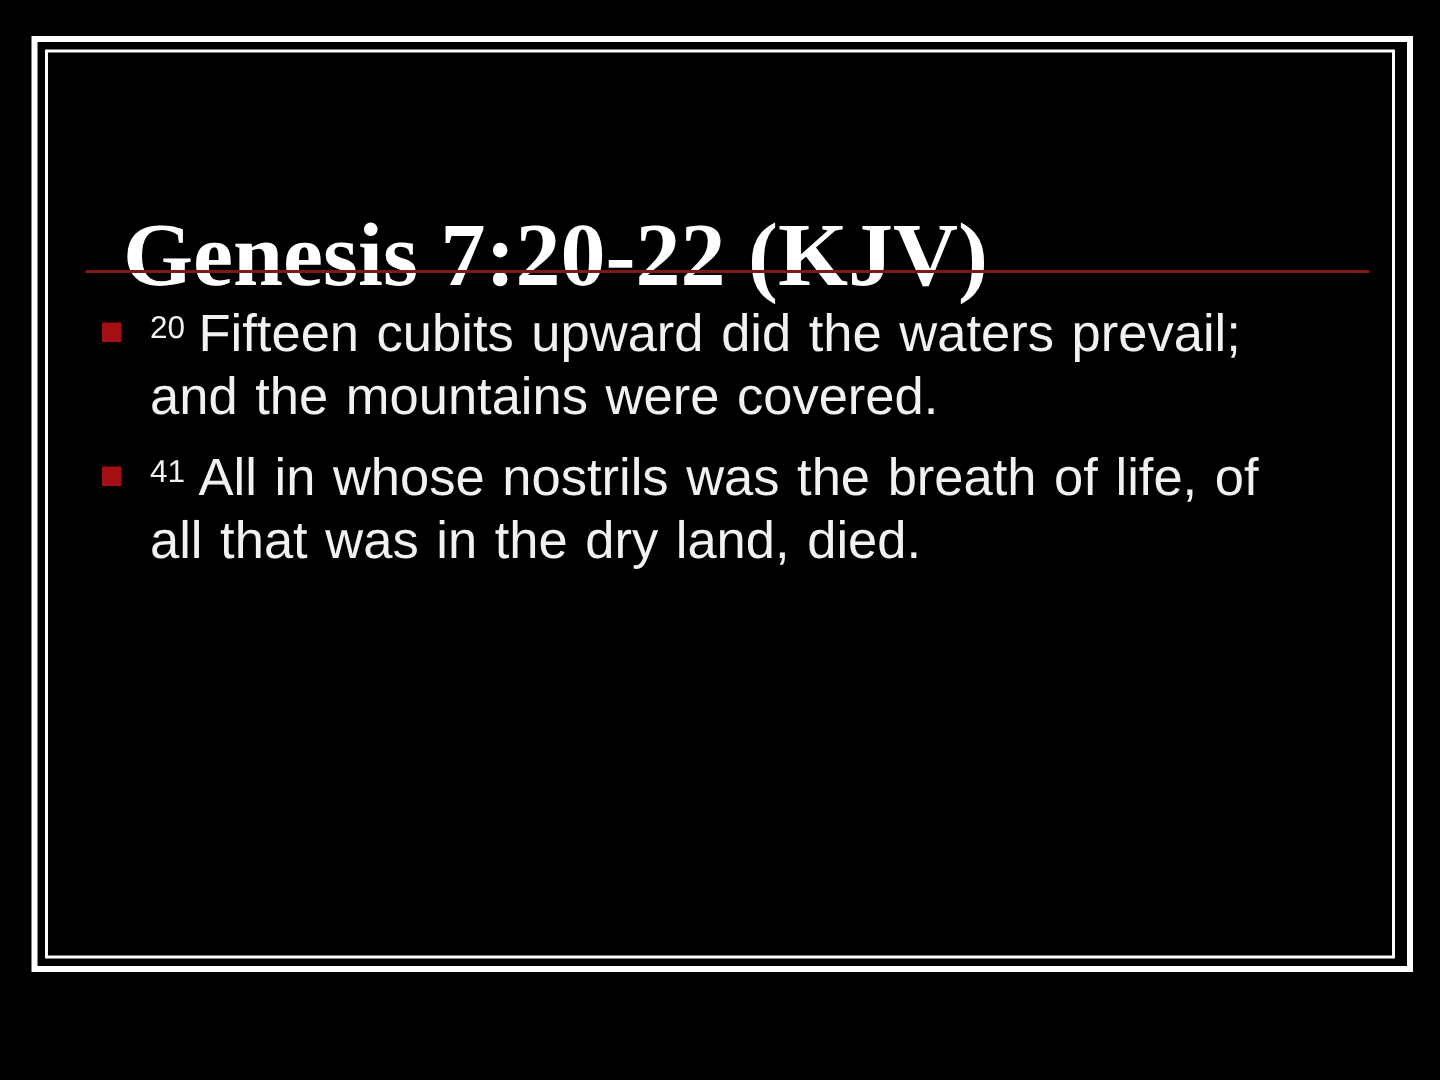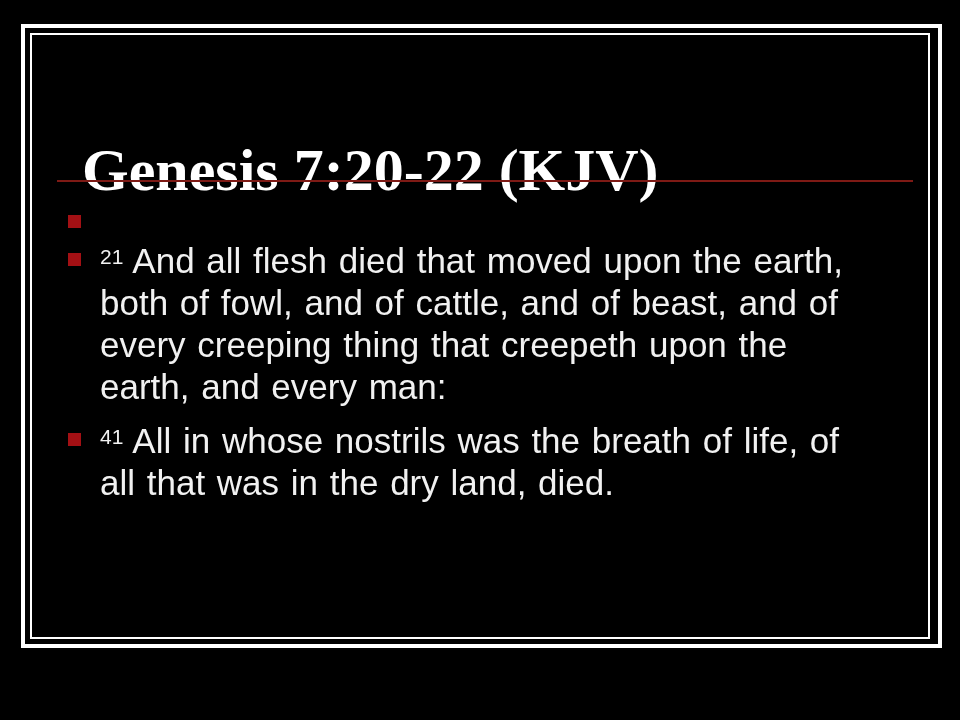--- a/index.html
+++ b/index.html
@@ -83,28 +83,25 @@
   <div class="frame-outer"></div>
   <div class="frame-inner"></div>
 
   <h1 class="slide-title">Genesis 7:20-22 (KJV)</h1>
   <div class="title-divider"></div>
 
   <div class="verse-list">
 
     <div class="verse">
       <span class="bullet-marker"></span>
+      <div class="verse-text">
+        <sup class="verse-number">20</sup><span>Fifteen cubits upward did the waters prevail;<br>and the mountains were covered.</span>
+      </div>
     </div>
 
-    <div class="verse">
-      <span class="bullet-marker"></span>
-      <div class="verse-text">
-        <sup class="verse-number">21</sup><span>And all flesh died that moved upon the earth,<br>both of fowl, and of cattle, and of beast, and of<br>every creeping thing that creepeth upon the<br>earth, and every man:</span>
-      </div>
-    </div>
 
     <div class="verse">
       <span class="bullet-marker"></span>
       <div class="verse-text">
         <sup class="verse-number">41</sup><span>All in whose nostrils was the breath of life, of<br>all that was in the dry land, died.</span>
       </div>
     </div>
 
   </div>
 </div>

